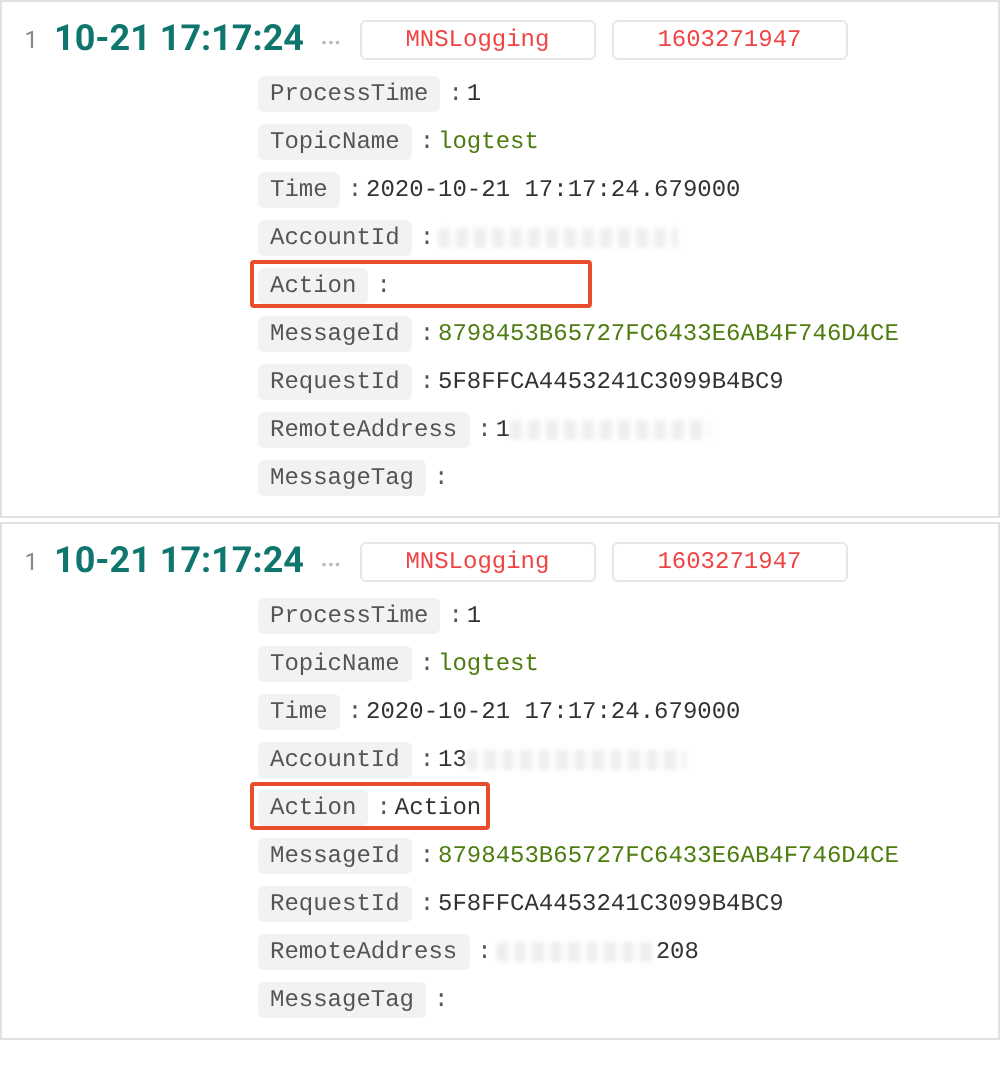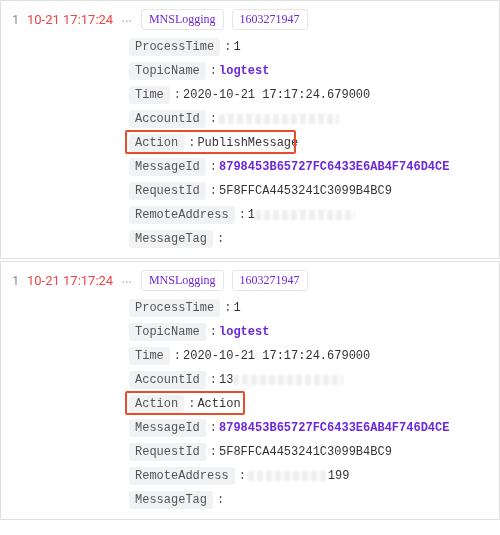--- a/index.html
+++ b/index.html
@@ -23,40 +23,40 @@
     gap: 8px;
     margin-bottom: 8px;
   }
   .row-num {
     color: #888;
     font-size: 12px;
     width: 10px;
     text-align: right;
   }
   .timestamp {
-    font-weight: 400;
-    font-size: 13px;
-    color: #ef4444;
+    font-weight: 700;
+    font-size: 18px;
+    color: #0f766e;
   }
   .more-icon {
     color: #bbb;
     font-size: 16px;
     line-height: 10px;
     letter-spacing: 1px;
     transform: translateY(-3px);
   }
   .tag {
     display: inline-block;
-    padding: 2px 7px;
+    padding: 2px 22px;
     border-radius: 3px;
     font-size: 12px;
-    color: #6d28d9;
+    color: #ef4444;
     border: 1px solid #e6e6e6;
     background: #fff;
-    font-family: Liberation Serif, serif;
+    font-family: Liberation Mono, monospace;
   }
   .fields {
     margin-left: 120px;
     display: flex;
     flex-direction: column;
     gap: 6px;
     font-family: "SFMono-Regular", Consolas, "Liberation Mono", Menlo, monospace;
     font-size: 12px;
   }
   .field-row {
@@ -74,22 +74,22 @@
   }
   .sep {
     color: #555;
     padding: 0 2px 0 4px;
   }
   .field-val {
     color: #333;
     white-space: nowrap;
   }
   .field-val.hl-red {
-    color: #6d28d9;
-    font-weight: 700;
+    color: #4d7c0f;
+    font-weight: 400;
   }
   .redacted {
     display: inline-block;
     height: 10px;
     background: repeating-linear-gradient(90deg,#eee,#eee 6px,#fff 6px,#fff 9px);
     filter: blur(1.2px);
     border-radius: 2px;
     vertical-align: middle;
   }
   .callout {
@@ -128,21 +128,20 @@
           <span class="field-val">2020-10-21 17:17:24.679000</span>
         </div>
         <div class="field-row">
           <span class="field-key">AccountId</span>
           <span class="sep">:</span>
           <span class="redacted" style="width: 120px;"></span>
         </div>
         <div class="field-row">
           <span class="field-key">Action</span>
           <span class="sep">:</span>
-          <span class="field-val">PublishMessage</span>
           <div class="callout" style="left: -4px; top: -4px; height: 24px; width: 170.8px;"></div>
         </div>
         <div class="field-row">
           <span class="field-key">MessageId</span>
           <span class="sep">:</span>
           <span class="field-val hl-red">8798453B65727FC6433E6AB4F746D4CE</span>
         </div>
         <div class="field-row">
           <span class="field-key">RequestId</span>
           <span class="sep">:</span>
@@ -204,21 +203,21 @@
         </div>
         <div class="field-row">
           <span class="field-key">RequestId</span>
           <span class="sep">:</span>
           <span class="field-val">5F8FFCA4453241C3099B4BC9</span>
         </div>
         <div class="field-row">
           <span class="field-key">RemoteAddress</span>
           <span class="sep">:</span>
           <span class="redacted" style="width: 80px;"></span>
-          <span class="field-val">199</span>
+          <span class="field-val">208</span>
         </div>
         <div class="field-row">
           <span class="field-key">MessageTag</span>
           <span class="sep">:</span>
           <span class="field-val"></span>
         </div>
       </div>
     </div>
   </div>
 

